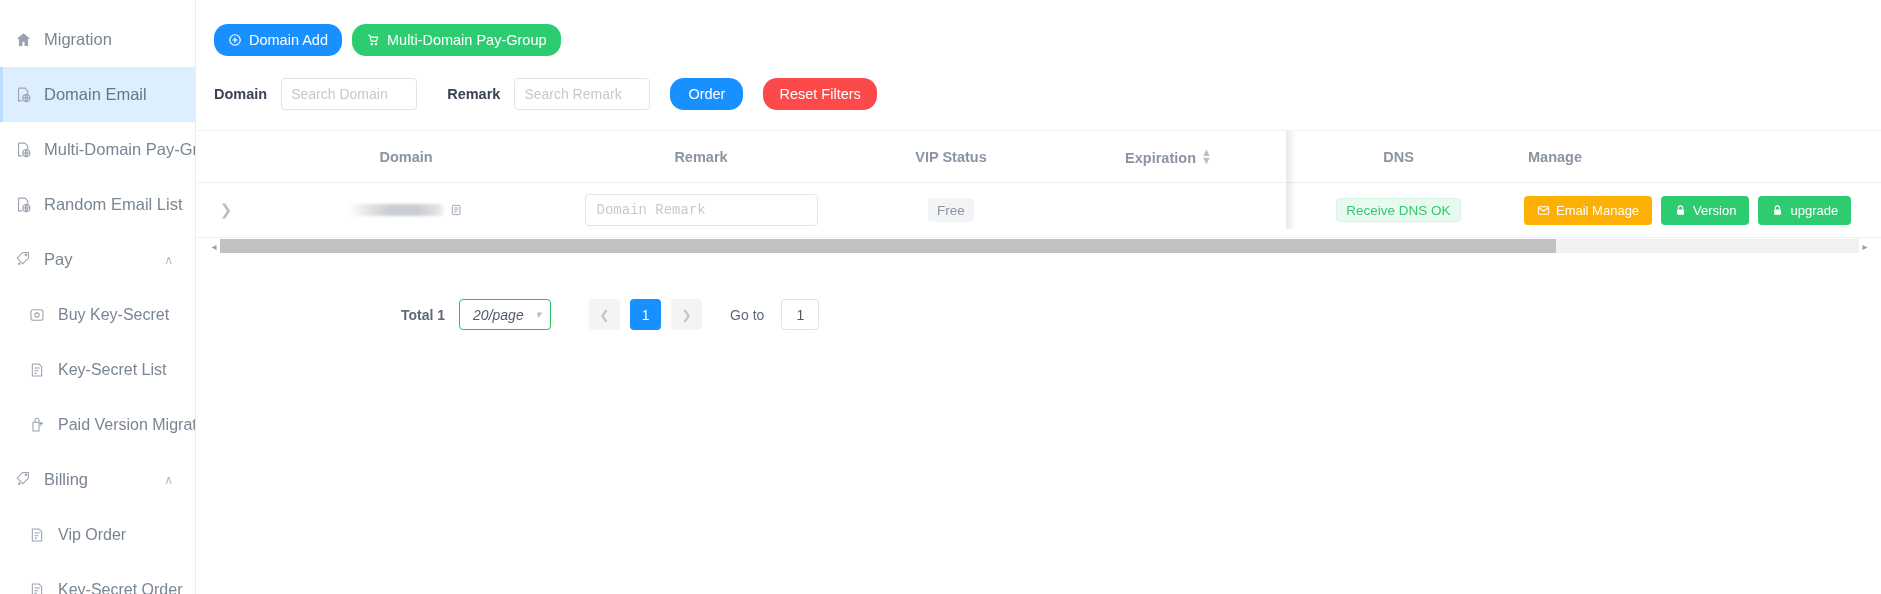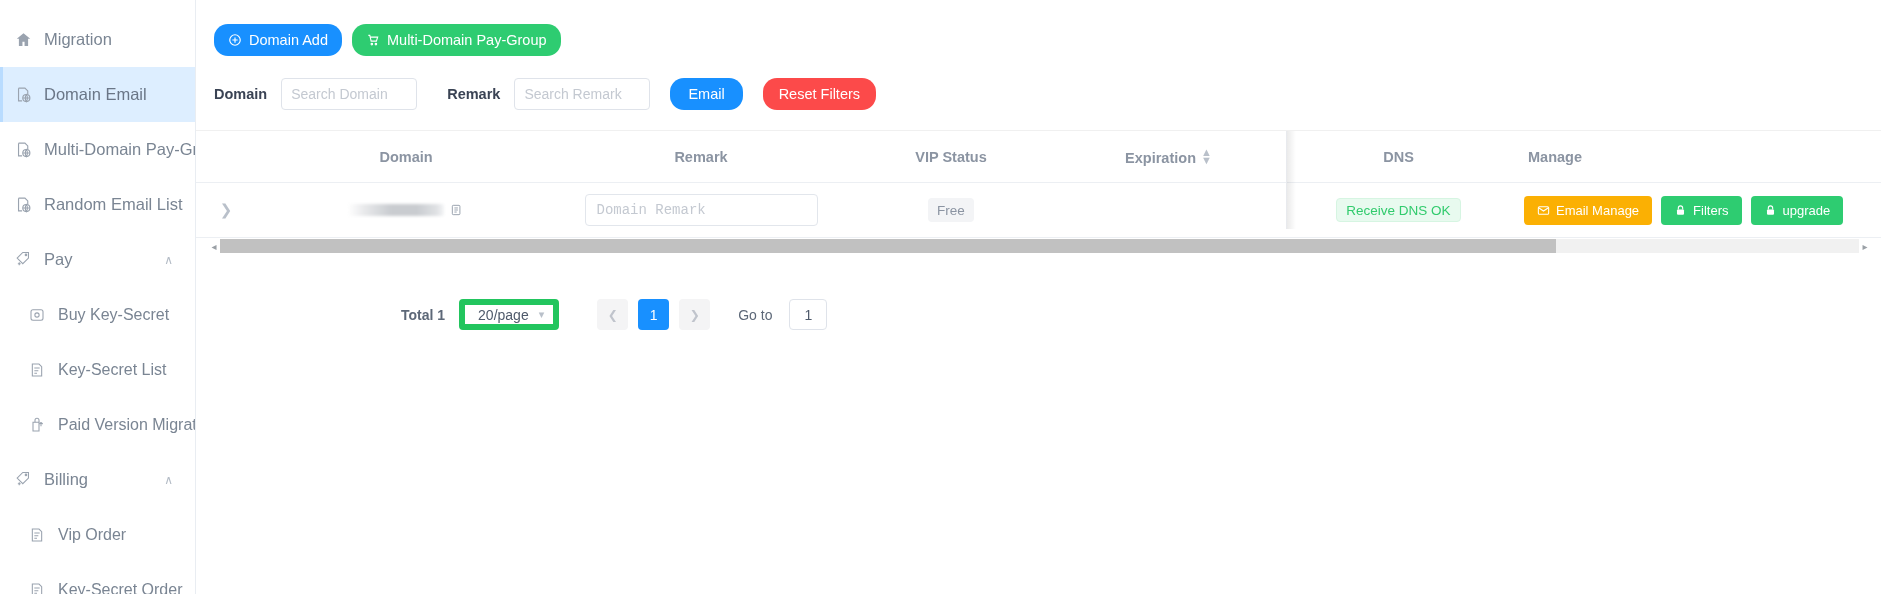--- a/index.html
+++ b/index.html
@@ -283,31 +283,32 @@
     align-items: center;
     gap: 10px;
     padding: 45px 0 0 205px;
     font-size: 14px;
     color: #5d6878;
   }
   .pg-total { color: #5d6878; font-size: 14px; font-weight: bold; }
   .pg-select {
     height: 31px;
     min-width: 92px;
-    border: 6px solid #22c55e;
+    border: 1px solid #22c55e;
     border-radius: 4px;
     display: inline-flex;
     align-items: center;
     justify-content: space-between;
     padding: 0 9px 0 13px;
     font-size: 14px;
     color: #4f5a6b;
     cursor: pointer;
     background:#fff;
     margin-left: 4px;
+    font-style: italic;
   }
   .pg-select .caret { color: #b9c0ca; font-size: 11px; margin-left: 10px;}
   .pg-nav {
     width: 31px; height: 31px;
     border-radius: 4px;
     background: #f4f4f5;
     color: #c0c4cc;
     display: inline-flex;
     align-items: center; justify-content: center;
     font-size: 12px;
@@ -490,21 +491,21 @@
         <span>Multi-Domain Pay-Group</span>
       </button>
     </div>
 
     <div class="filters">
       <span class="flabel">Domain</span>
       <input class="finput" value="" placeholder="Search Domain" style="">
       <span class="flabel gap-lg">Remark</span>
       <input class="finput" value="" placeholder="Search Remark" style="">
       <button class="btn btn-search" style="margin-left:10px">
-        <span>Email</span>
+        <span>Order</span>
       </button>
       <button class="btn btn-reset" style="margin-left:10px">
         <span>Reset Filters</span>
       </button>
     </div>
 
     <div class="table-wrap">
       <div class="fixed-divider"></div>
       <table class="grid">
         <thead>
@@ -557,21 +558,21 @@
                   </span>
                   <span>Email Manage</span>
                 </button>
                 <button class="abtn abtn-green">
                   <span>
                     <svg width="13" height="13" viewBox="0 0 24 24" fill="#fff">
                       <path d="M7 10V7.5a5 5 0 0 1 10 0V10h-2V7.5a3 3 0 0 0-6 0V10z"></path>
                       <rect x="5.5" y="10" width="13" height="10" rx="2"></rect>
                     </svg>
                   </span>
-                  <span>Filters</span>
+                  <span>Version</span>
                 </button>
                 <button class="abtn abtn-green">
                   <span>
                     <svg width="13" height="13" viewBox="0 0 24 24" fill="#fff">
                       <path d="M7 10V7.5a5 5 0 0 1 10 0V10h-2V7.5a3 3 0 0 0-6 0V10z"></path>
                       <rect x="5.5" y="10" width="13" height="10" rx="2"></rect>
                     </svg>
                   </span>
                   <span>upgrade</span>
                 </button>

